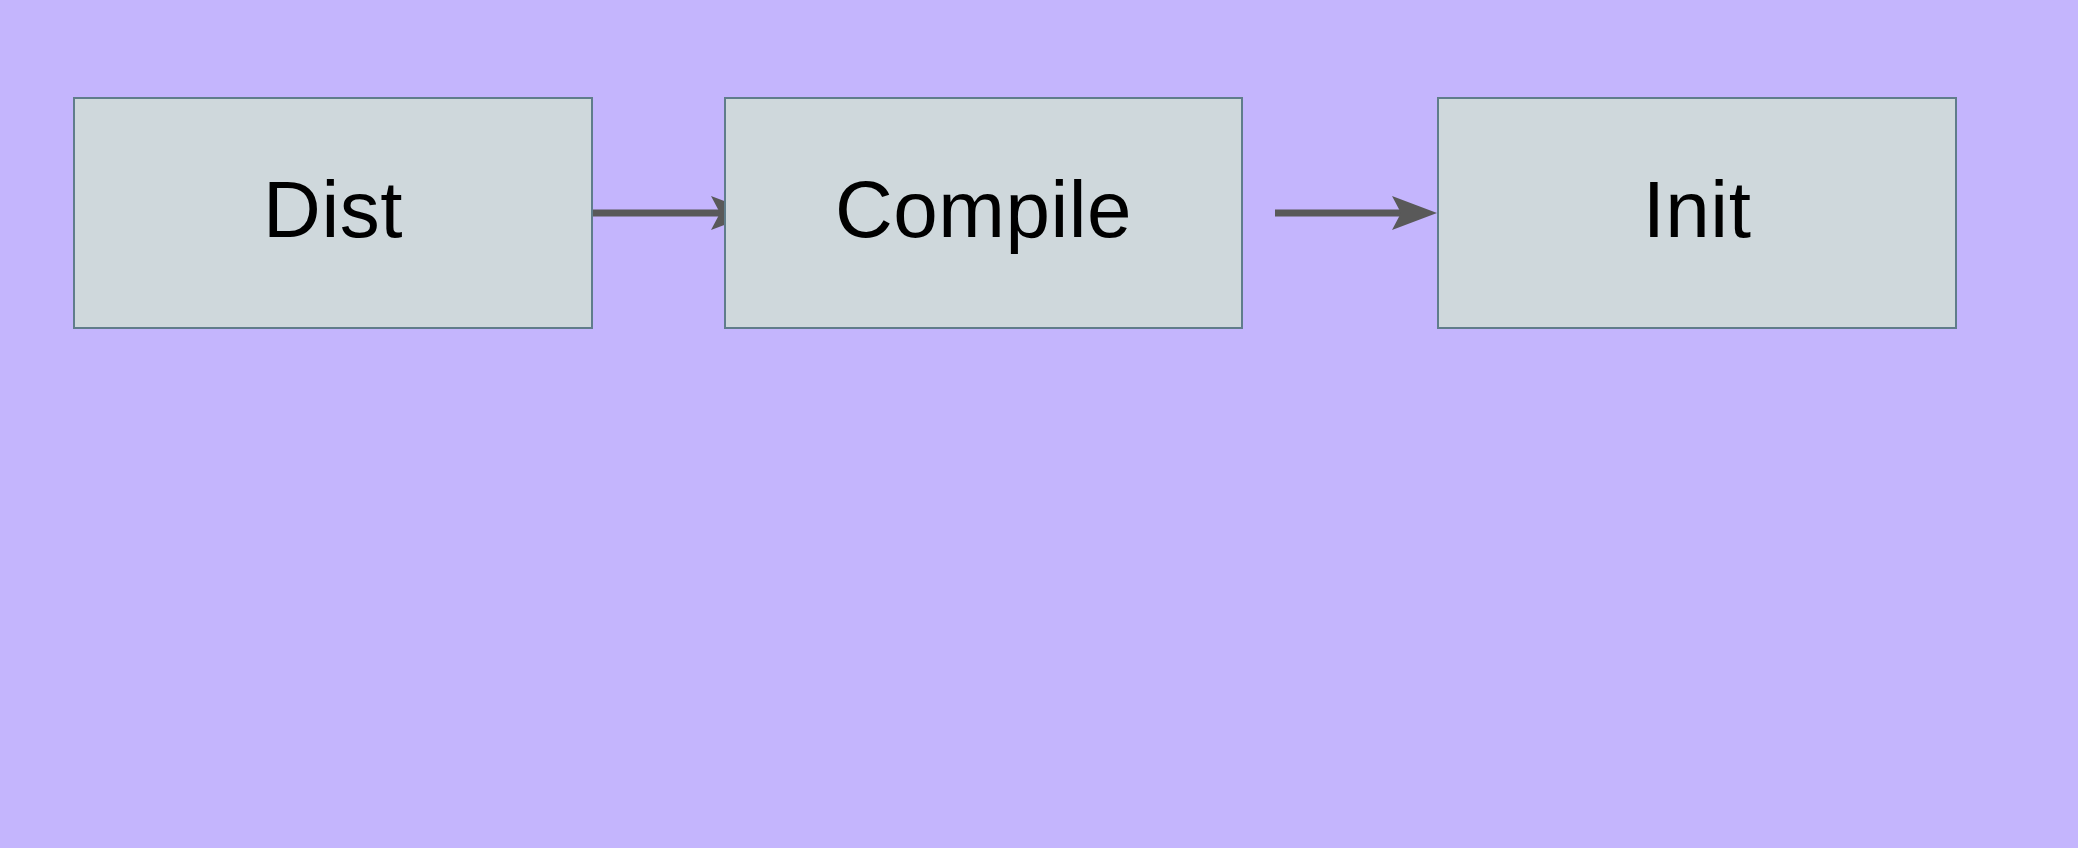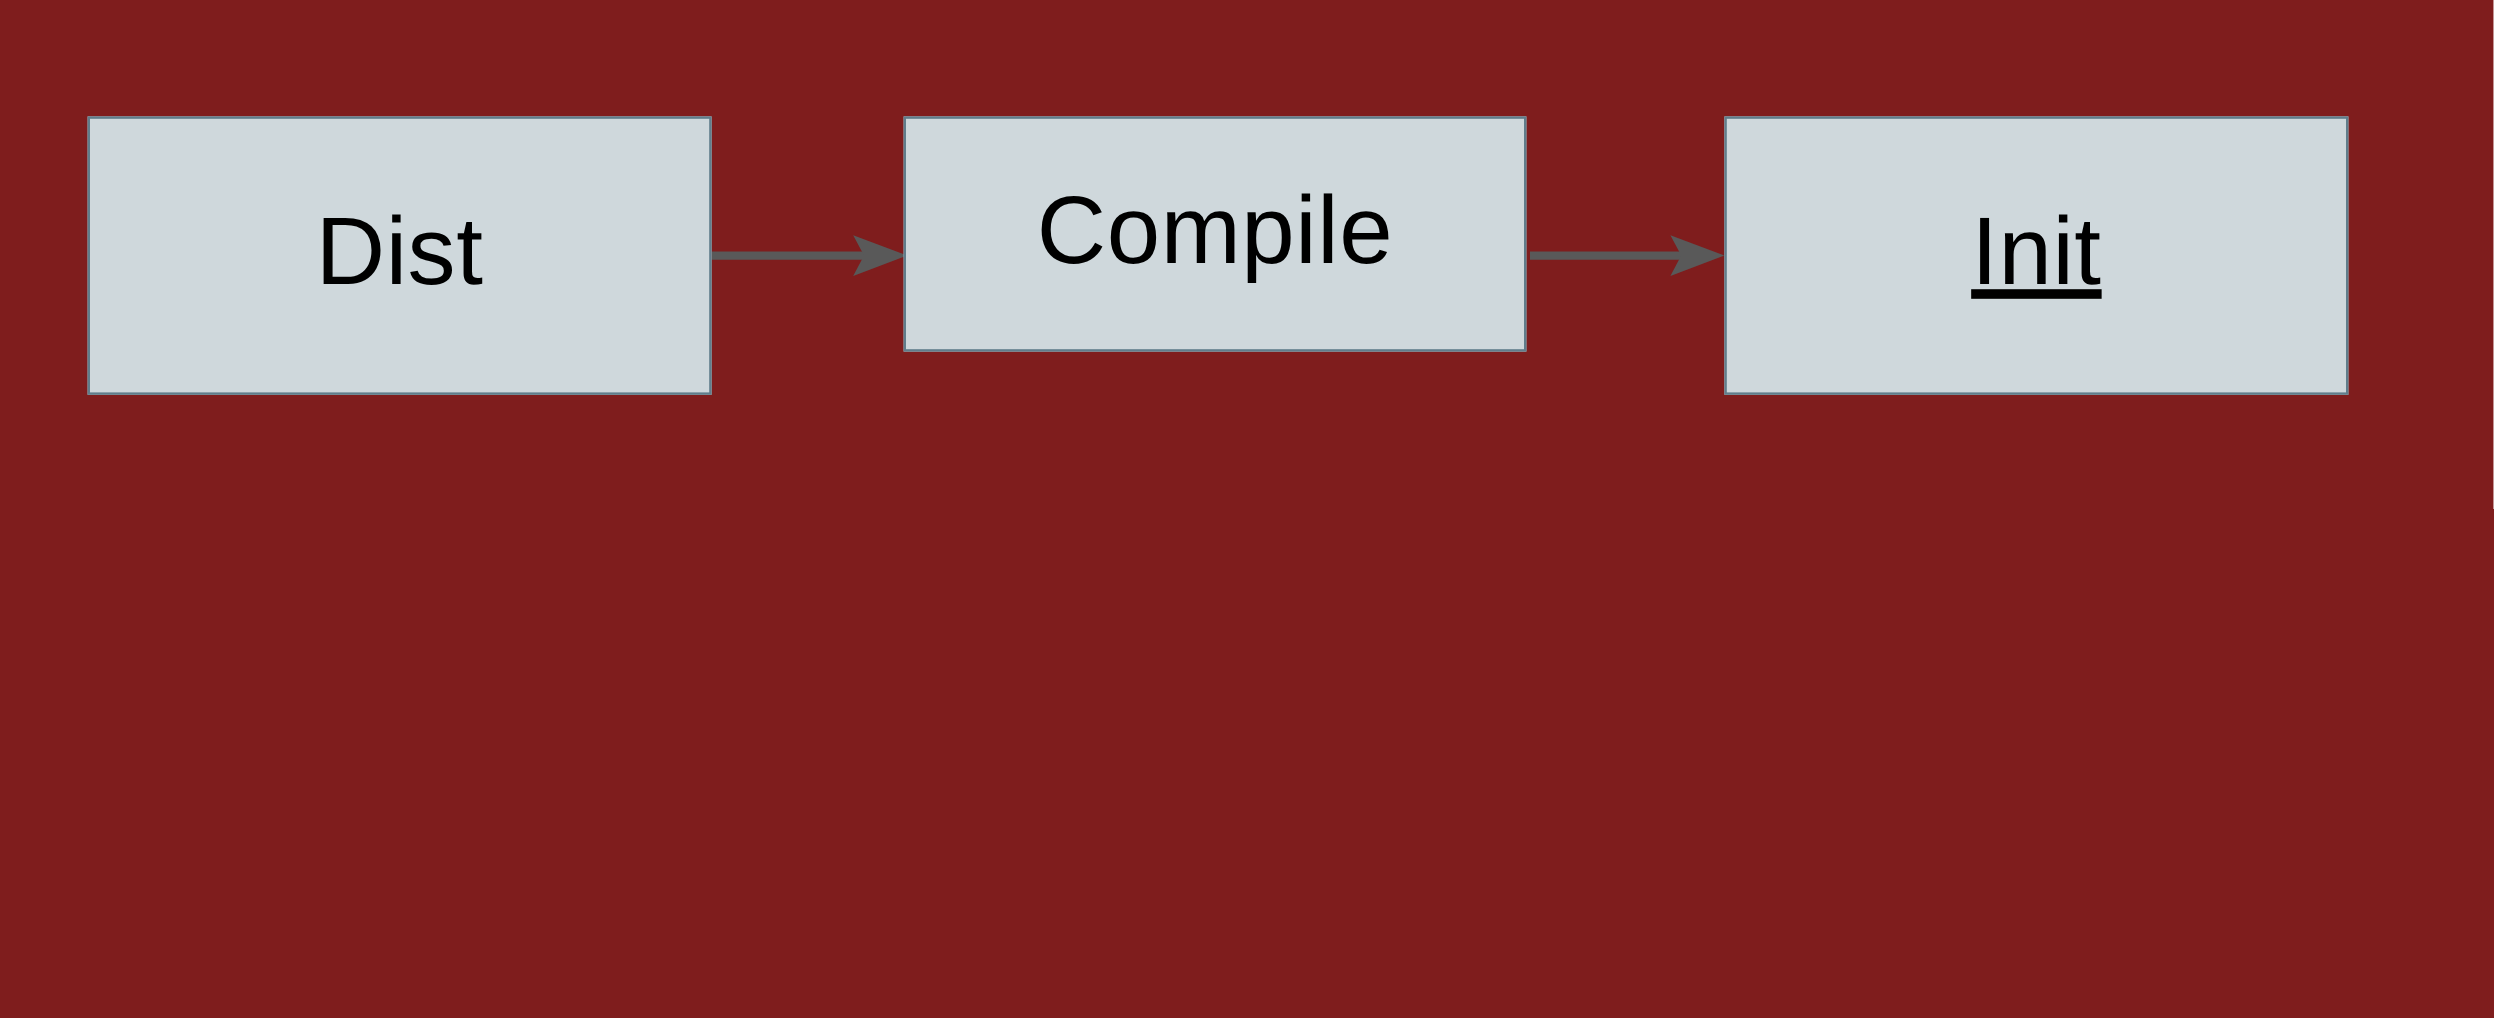--- a/index.html
+++ b/index.html
@@ -4,21 +4,21 @@
 <style>
   html, body {
     margin: 0;
     padding: 0;
     background: #ffffff;
   }
   #canvas {
     position: relative;
     width: 2078px;
     height: 848px;
-    background: #7f1d1d;
+    background: #c4b5fd;
     overflow: hidden;
     font-family: "Liberation Sans", sans-serif;
   }
   .node {
     position: absolute;
     box-sizing: border-box;
     background: #cfd8dc;
     border: 2.5px solid #607d8b;
     display: flex;
     align-items: center;
@@ -26,22 +26,22 @@
   }
   .node .label {
     font-size: 80px;
     line-height: 1;
     color: #000000;
     letter-spacing: 0.5px;
     white-space: nowrap;
     padding-bottom: 6px; 
   }
   #node-dist    { left: 73px;   top: 97px;  width: 520px; height: 232px; }
-  #node-compile { left: 753px;  top: 97px;  width: 519px; height: 196px; }
-  #node-init    { left: 1437px; top: 97px;  width: 520px; height: 232px; text-decoration: underline; }
+  #node-compile { left: 724px;  top: 97px;  width: 519px; height: 232px; }
+  #node-init    { left: 1437px; top: 97px;  width: 520px; height: 232px; }
   #node-clean   { left: 756px;  top: 512px; width: 520px; height: 231px; }
   #edge-layer {
     position: absolute;
     left: 0; top: 0;
     width: 2078px;
     height: 848px;
     pointer-events: none;
   }
   #edge-layer polygon, #edge-layer line { pointer-events: auto; }
 </style>

